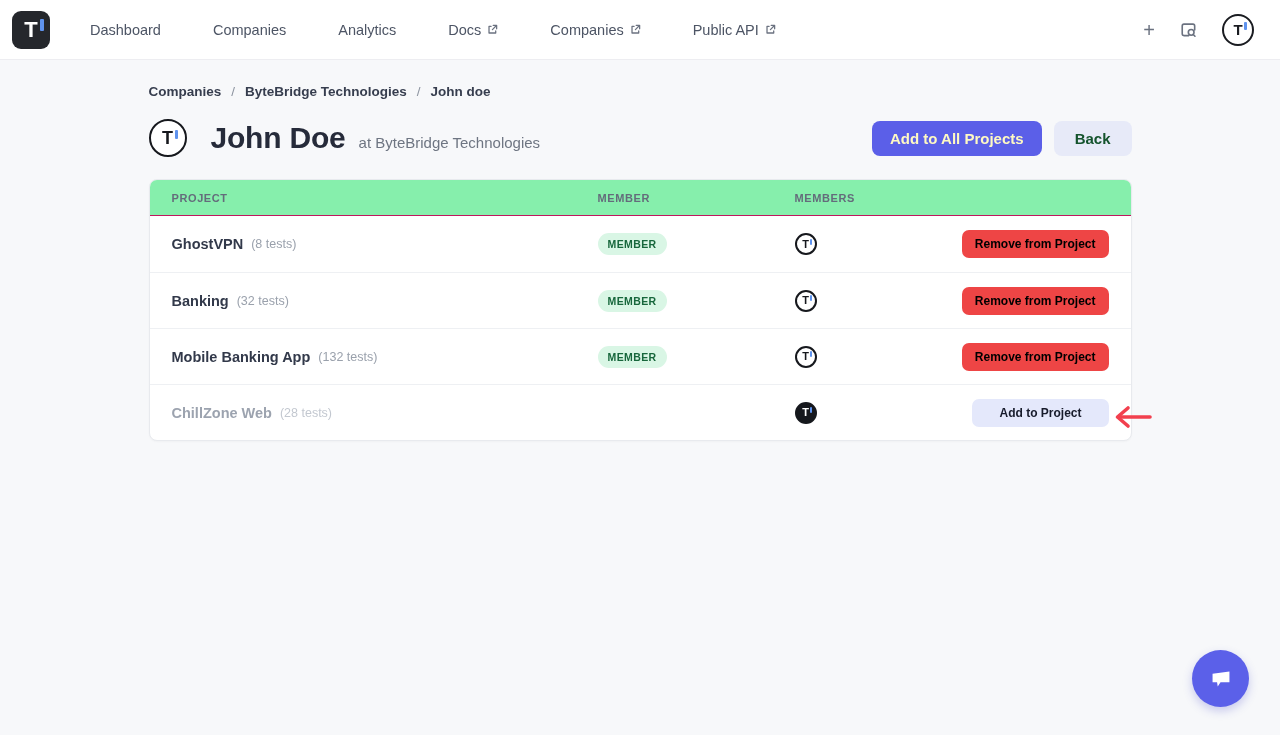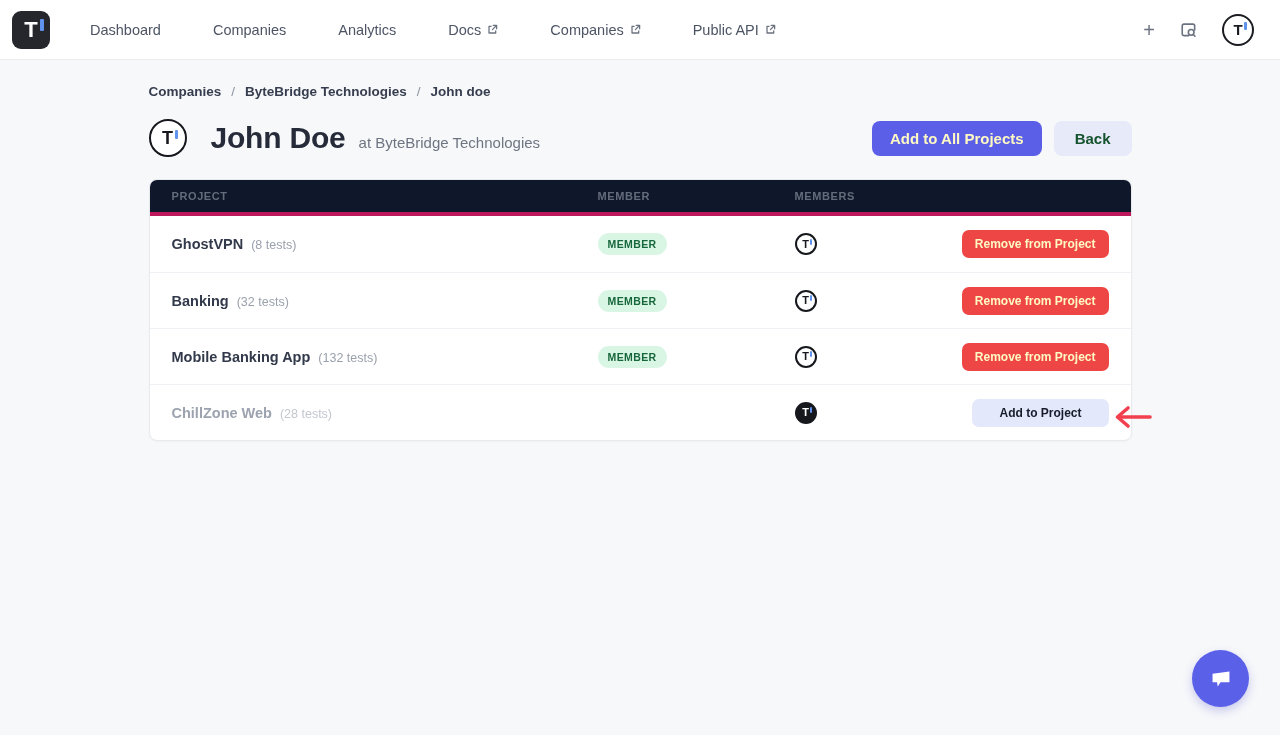--- a/index.html
+++ b/index.html
@@ -68,43 +68,43 @@
   
   .card {
     margin-top:22px; background:#ffffff; border:1px solid #e8eaee; border-radius:8px;
     overflow:hidden; box-shadow:0 1px 2px rgba(20,24,40,.03);
   }
   .thead, .trow {
     display:grid; grid-template-columns:426px 197px 1fr auto;
     align-items:center; padding:0 22px;
   }
   .thead {
-    height:36px; background:#0f172a; border-bottom:4px solid #be185d;
+    height:36px; background:#86efac; border-bottom:1px solid #be185d;
     font-size:11px; font-weight:700; letter-spacing:0.6px; color:#646c7b;
   }
   .trow { height:56px; }
   .trow + .trow { border-top:1px solid #eef0f3; }
-  .proj-cell { display:flex; align-items:flex-end; gap:8px; }
+  .proj-cell { display:flex; align-items:center; gap:8px; }
   .proj-name { font-size:14.5px; font-weight:700; color:#32394a; }
   .proj-tests { font-size:12.5px; color:#9aa1ac; }
   .trow.disabled .proj-name { color:#9ca3af; }
   .trow.disabled .proj-tests { color:#c3c8d0; }
   .badge {
     display:inline-block; background:#d9f6e5; color:#17673c;
     font-size:10.5px; font-weight:800; letter-spacing:0.4px;
     padding:5px 10px; border-radius:999px;
   }
   .row-avatar {
     width:22px; height:22px; border-radius:50%; border:2px solid #16181d;
     display:flex; align-items:center; justify-content:center; background:#fff;
   }
   .row-avatar .tmark { color:#16181d; font-size:11px; }
   .row-avatar.filled { background:#16181d; border-color:#16181d; }
   .row-avatar.filled .tmark { color:#ffffff; }
-  .btn-danger { background:#ee4545; color:#fef9c3; font-size:12px; padding:7px 13px; border-radius:7px; font-weight:700; }
+  .btn-danger { background:#ee4545; color:#000000; font-size:12px; padding:7px 13px; border-radius:7px; font-weight:700; }
   .btn-add    { background:#e4e8fb; color:#171b2b; font-size:12px; padding:7px 27px; border-radius:7px; font-weight:700; }
   .action-cell { justify-self:end; }
 
   
   .hint-arrow { position:absolute; left:1112px; top:404px; }
   .chat-fab {
     position:absolute; right:31px; bottom:28px; width:57px; height:57px;
     border-radius:50%; background:#5b60e9; display:flex; align-items:center;
     justify-content:center; cursor:pointer; box-shadow:0 4px 10px rgba(60,64,198,.25);
   }

